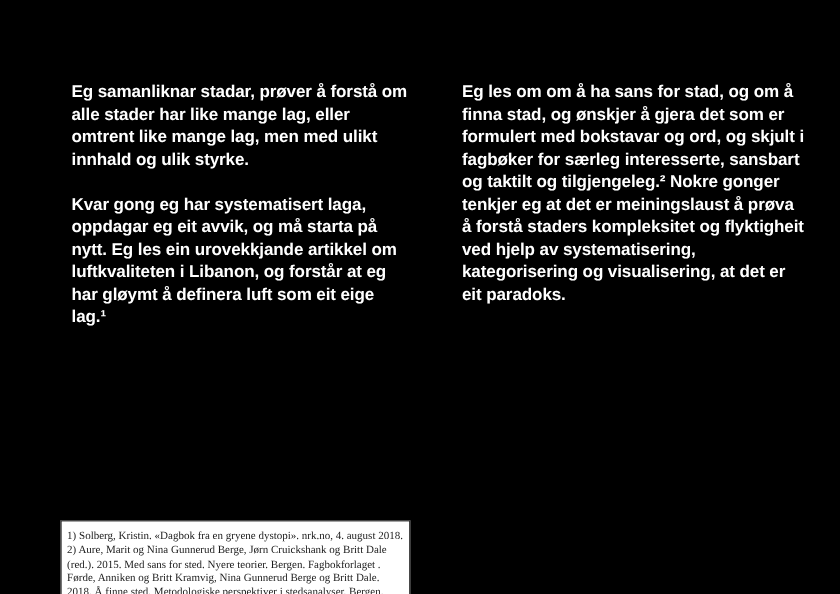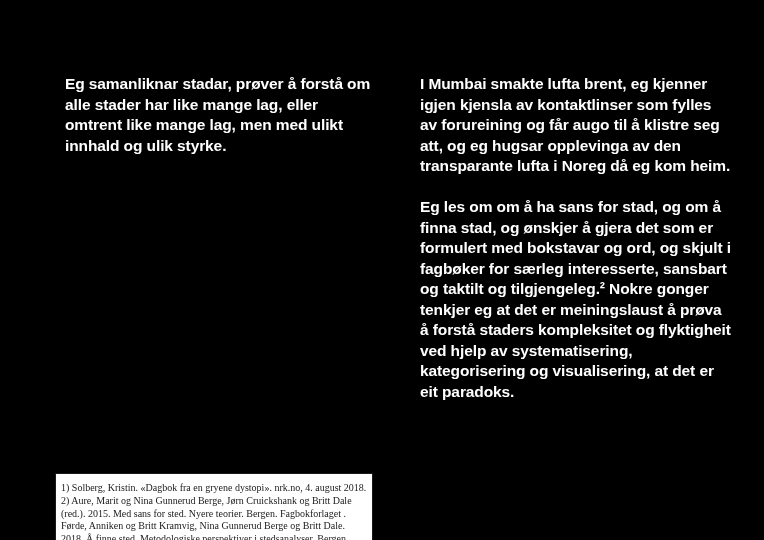--- a/index.html
+++ b/index.html
@@ -47,24 +47,24 @@
     margin: 0;
   }
 </style>
 </head>
 <body>
 
 <div class="slide">
 
   <div class="col col-left">
     <p>Eg samanliknar stadar, prøver å forstå om alle stader har like mange lag, eller omtrent like mange lag, men med ulikt innhald og ulik styrke.</p>
+    <p>Kvar gong eg har systematisert laga, oppdagar eg eit avvik, og må starta på nytt. Eg les ein urovekkjande artikkel om luftkvaliteten i Libanon, og forstår at eg har gløymt å definera luft som eit eige lag.¹</p>
   </div>
 
   <div class="col col-right">
-    <p>I Mumbai smakte lufta brent, eg kjenner igjen kjensla av kontaktlinser som fylles av forureining og får augo til å klistre seg att, og eg hugsar opplevinga av den transparante lufta i Noreg då eg kom heim.</p>
     <p>Eg les om om å ha sans for stad, og om å finna stad, og ønskjer å gjera det som er formulert med bokstavar og ord, og skjult i fagbøker for særleg interesserte, sansbart og taktilt og tilgjengeleg.² Nokre gonger tenkjer eg at det er meiningslaust å prøva å forstå staders kompleksitet og flyktigheit ved hjelp av systematisering, kategorisering og visualisering, at det er eit paradoks.</p>
   </div>
 
   <div class="footnote-box">
     <p>1) Solberg, Kristin. «Dagbok fra en gryene dystopi». nrk.no, 4. august 2018.</p>
     <p>2) Aure, Marit og Nina Gunnerud Berge, Jørn Cruickshank og Britt Dale (red.). 2015. Med sans for sted. Nyere teorier. Bergen. Fagbokforlaget . Førde, Anniken og Britt Kramvig, Nina Gunnerud Berge og Britt Dale. 2018. Å finne sted. Metodologiske perspektiver i stedsanalyser. Bergen. Fagbokforlaget .</p>
   </div>
 
 </div>
 

